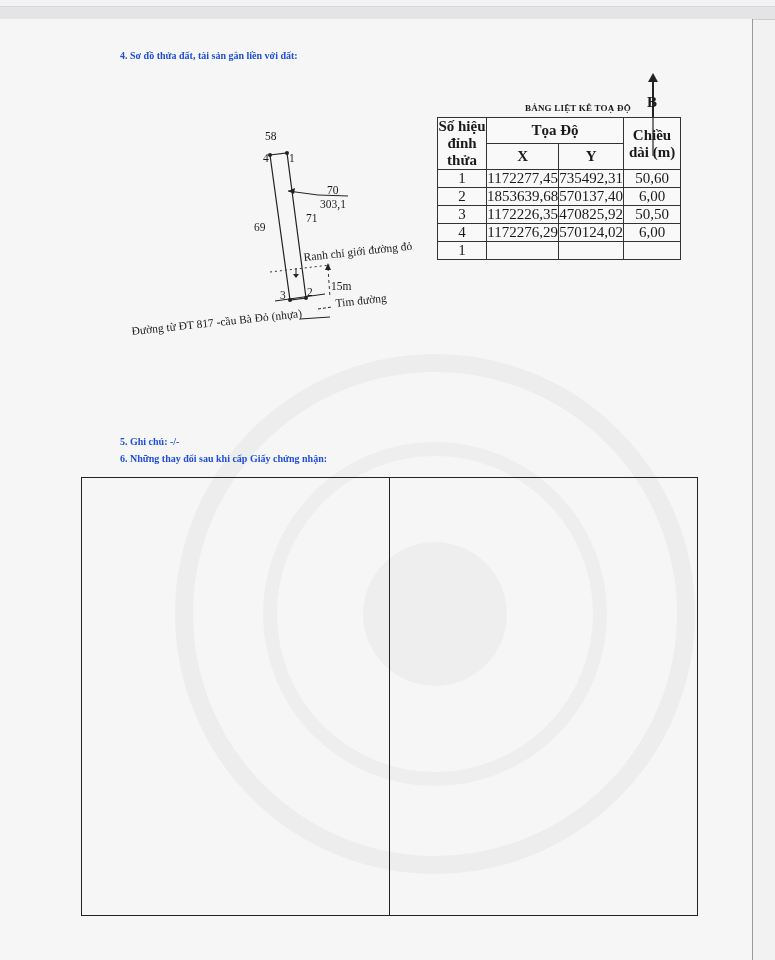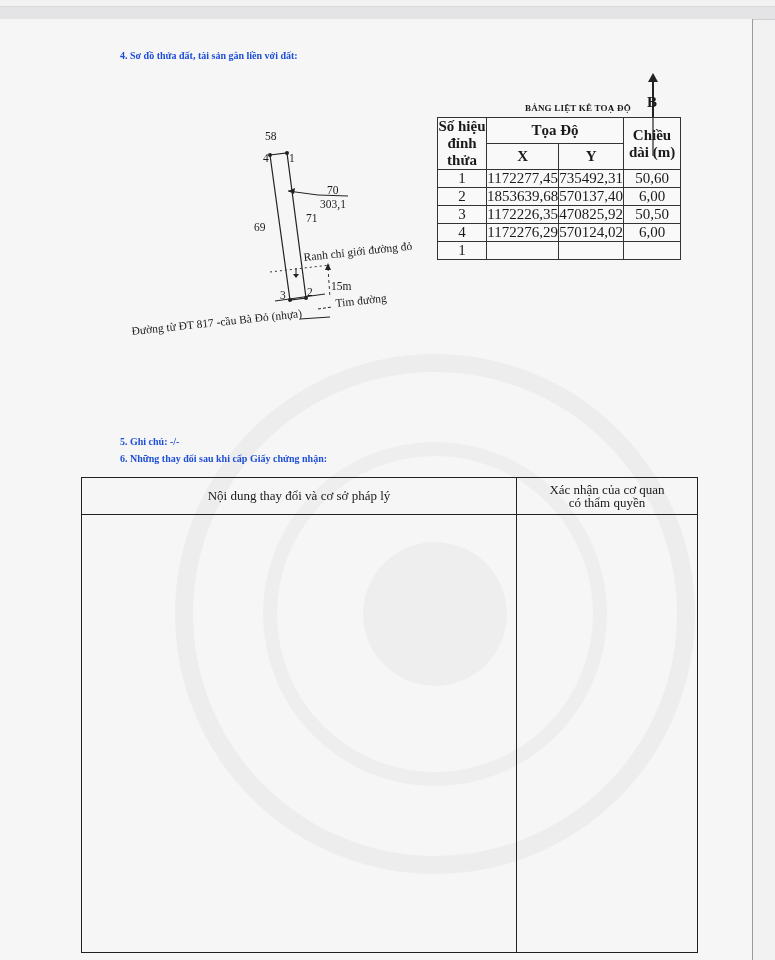--- a/index.html
+++ b/index.html
@@ -170,25 +170,18 @@
     <td></td>
   </tr>
 </tbody>
   </table>
 
 <div class="heading" style="left:80px; top:436px;">5. Ghi chú: -/-</div>
 <div class="heading" style="left:80px; top:453px;text-align:right;">6. Những thay đổi sau khi cấp Giấy chứng nhận:</div>
 
 <table class="changes">
   <tbody>
-      <tr class="hdr-row">
-    <td class="col-a">Nội dung thay đổi và cơ sở pháp lý</td>
-    <td class="hdr-right">
-      <div>Xác nhận của cơ quan</div>
-      <div>có thẩm quyền</div>
-    </td>
-  </tr>
   <tr class="body-row">
     <td></td>
     <td></td>
   </tr>
 </tbody>
   </table>
 
 </body></html>

